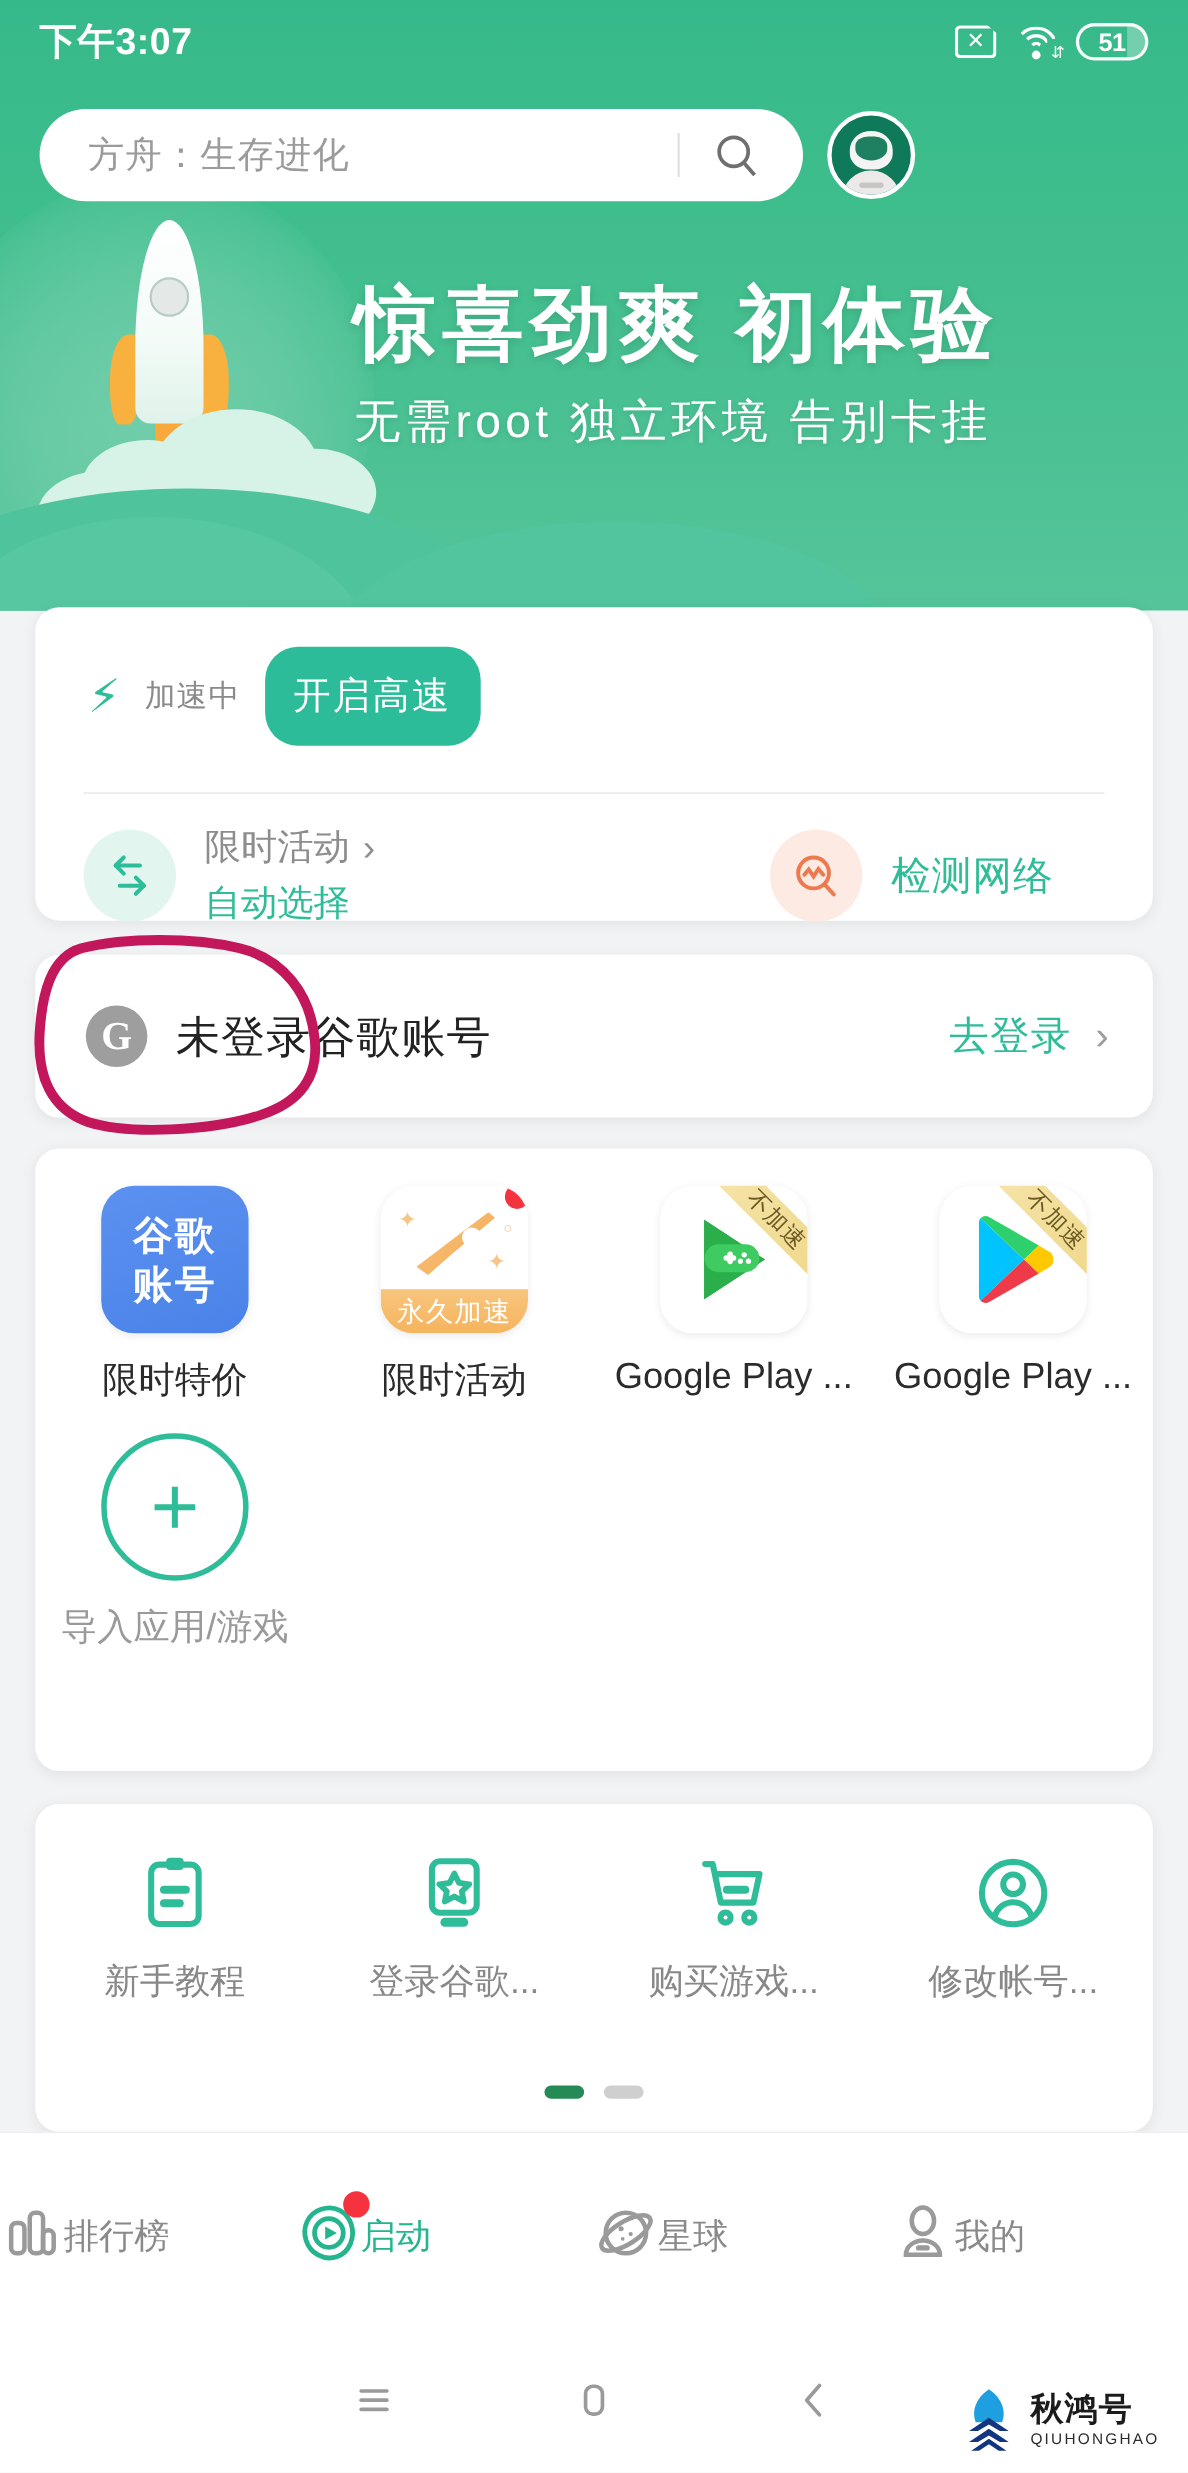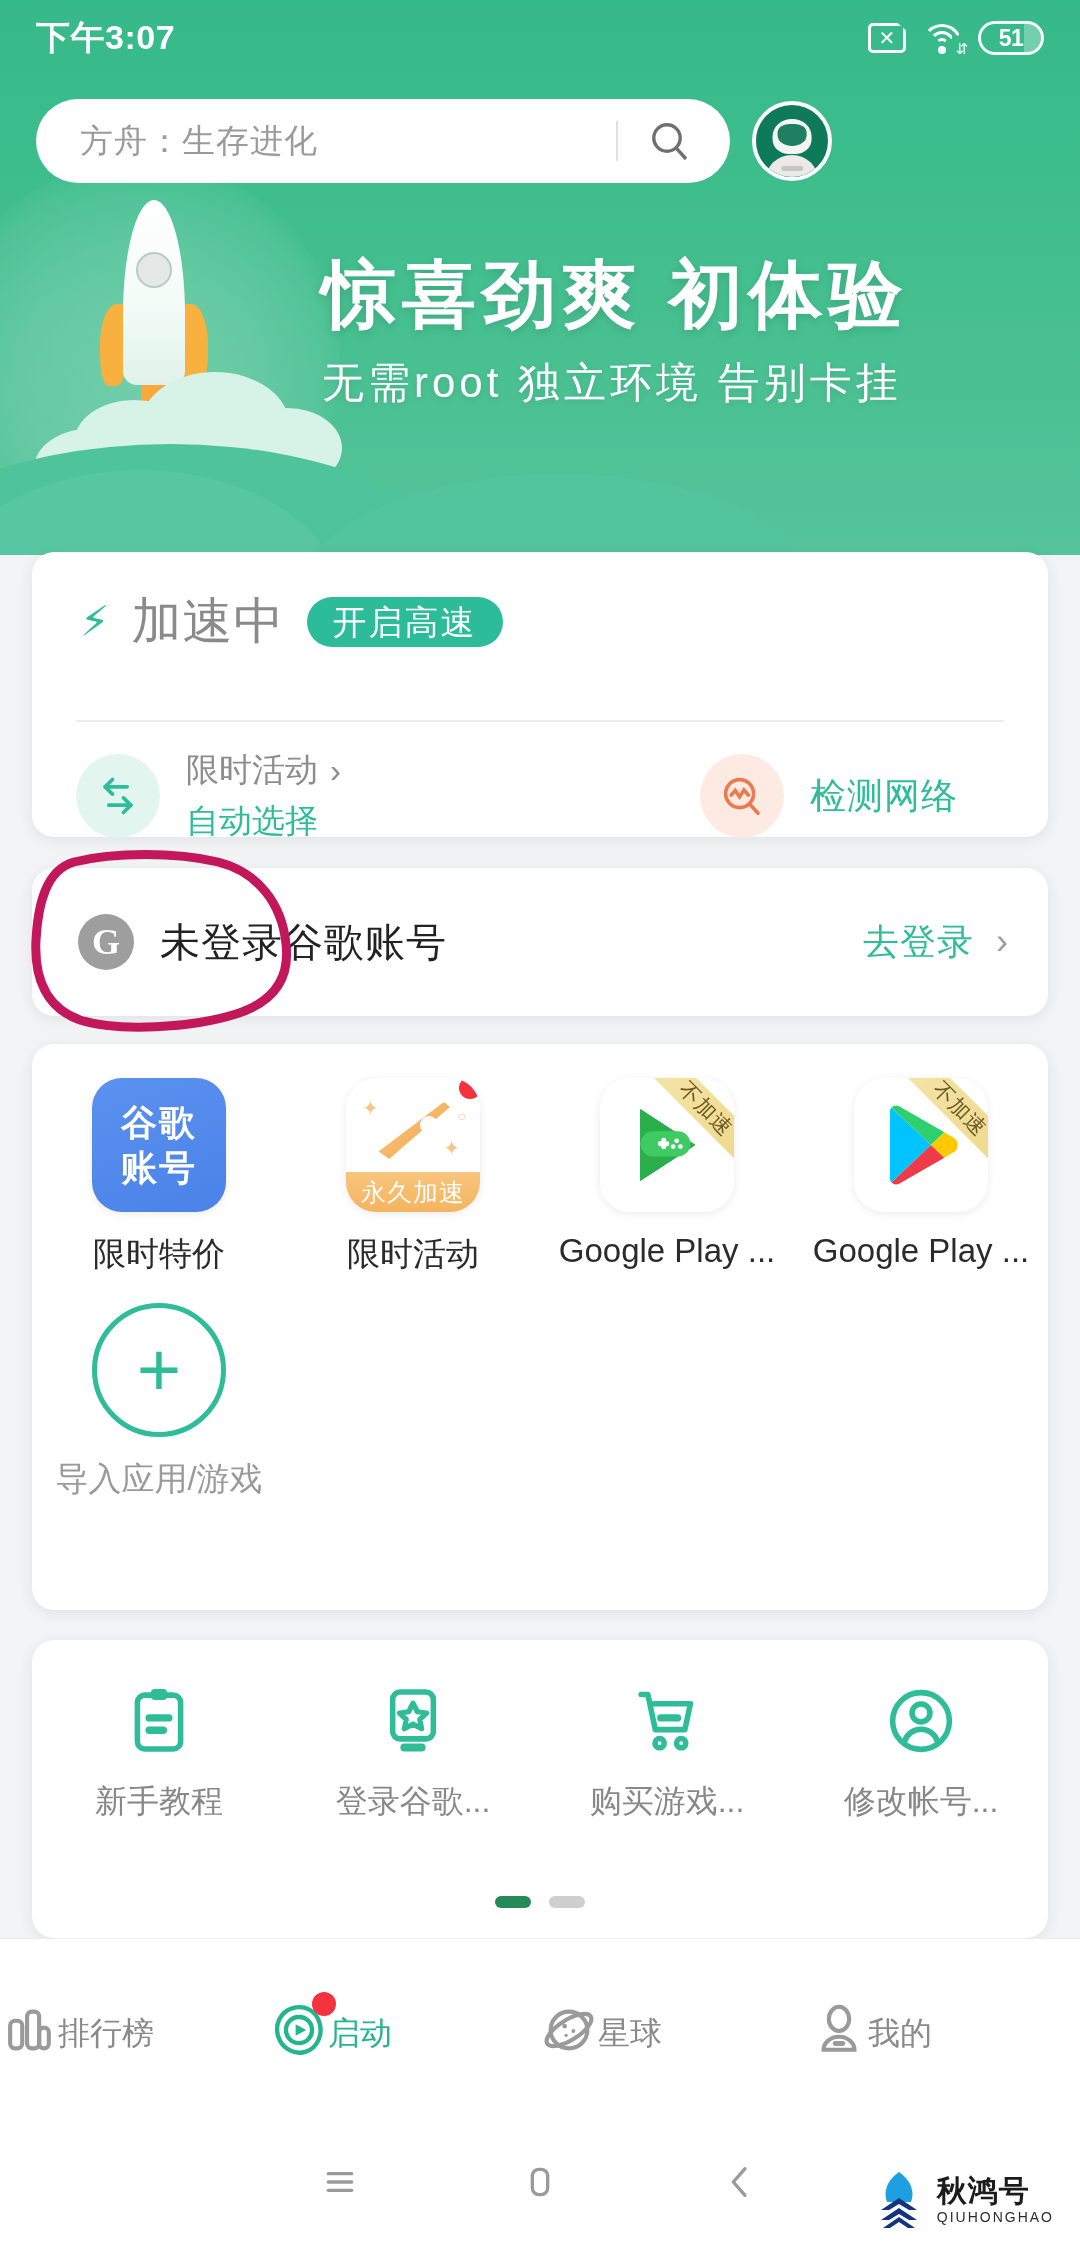--- a/index.html
+++ b/index.html
@@ -131,24 +131,24 @@
 
   
   .card {
     position:absolute; background:#fff; border-radius:22px;
     box-shadow:0 3px 14px rgba(0,0,0,.07);
   }
   .card-accel { left:32px; top:552px; width:1016px; height:285px; }
 
   .accel-top { position:absolute; left:48px; top:36px; display:flex; align-items:center; gap:22px; }
   .bolt { color:#2fbd99; font-size:42px; line-height:1; }
-  .accel-label { color:#8a8a8a; font-size:50px; letter-spacing:1px; }
+  .accel-label { color:#8a8a8a; font-size:28px; letter-spacing:1px; }
   .badge-speed {
     background:#2cbc99; color:#fff; font-size:34px; letter-spacing:2px;
-    padding:8px 26px; border-radius:30px; line-height:1;
+    padding:28px 26px; border-radius:30px; line-height:1;
   }
   .hr { position:absolute; left:44px; top:168px; width:928px; height:2px; background:#eeeeee; }
 
   .accel-bottom { position:absolute; left:44px; top:196px; width:928px; display:flex; align-items:center; }
   .route { display:flex; align-items:center; gap:26px; flex:1; }
   .route-ic {
     width:84px; height:84px; border-radius:50%; background:#e2f5ef;
     display:flex; align-items:center; justify-content:center;
   }
   .route-txt .l1 { color:#8d8d8d; font-size:33px; display:flex; align-items:center; gap:12px; }

